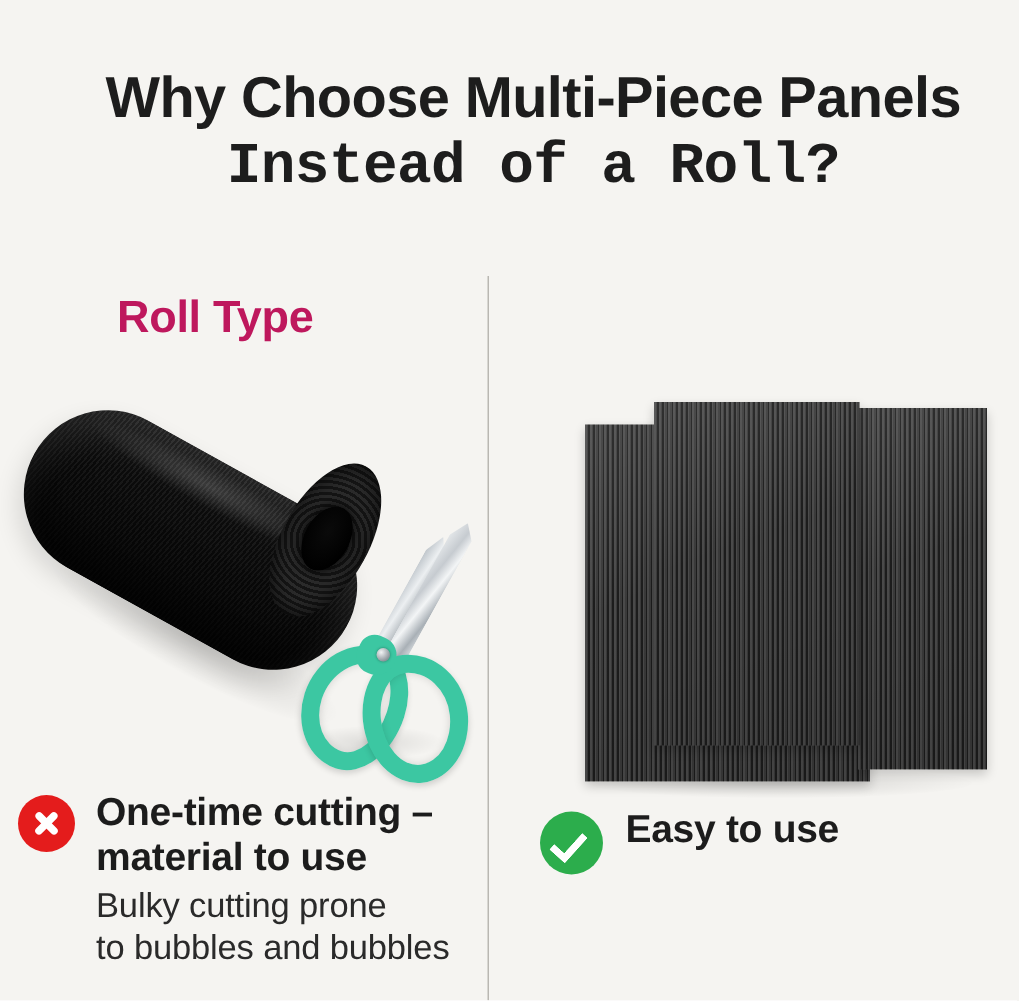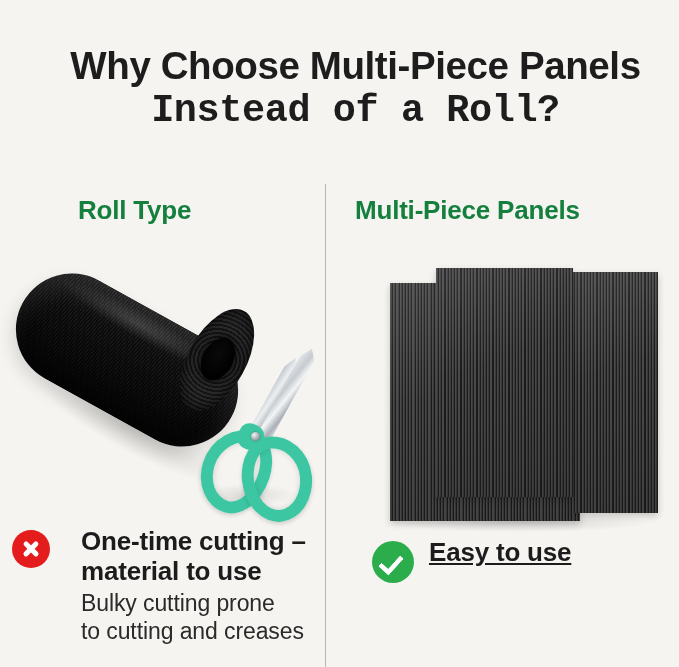--- a/index.html
+++ b/index.html
@@ -43,24 +43,24 @@
     left: 325px;
     top: 184px;
     width: 1px;
     height: 483px;
     background: #b9b7b2;
   }
 
   
   .col-head {
     position: absolute;
-    font-size: 26px;
+    font-size: 30px;
     font-weight: 700;
     letter-spacing: -0.2px;
-    color: #15803d;
+    color: #be185d;
     white-space: nowrap;
   }
   .col-head.left  { left: 78px;  top: 195px; }
   .col-head.right { left: 355px; top: 195px; }
 
   
   .stage { position: absolute; }
 
   
   #roll-photo {
@@ -246,21 +246,21 @@
     background: radial-gradient(ellipse at 50% 50%, rgba(0,0,0,0.12), rgba(0,0,0,0) 74%);
   }
 
   
   .feature {
     position: absolute;
     display: flex;
     align-items: flex-start;
   }
   .feature.left  { left: 12px;  top: 527px; width: 300px; }
-  .feature.right { left: 372px; top: 538px; width: 300px; text-decoration: underline; }
+  .feature.right { left: 360px; top: 538px; width: 300px; }
 
   .badge {
     flex: 0 0 auto;
     width: 38px; height: 38px;
     border-radius: 50%;
     position: relative;
     margin-top: 3px;
   }
   .badge.x  { background: #e41c1c; }
   .badge.ok { background: #2cad4c; width: 42px; height: 42px; }
@@ -280,21 +280,21 @@
     content: "";
     position: absolute;
     left: 12px; top: 9.5px;
     width: 9px; height: 18px;
     border: solid #ffffff;
     border-width: 0 5px 5px 0;
     transform: rotate(42deg);
     border-radius: 1px;
   }
 
-  .feature-text { margin-left: 31px; }
+  .feature-text { margin-left: 14px; }
   .feature.right .feature-text { margin-left: 15px; }
 
   .f-title {
     font-size: 26px;
     font-weight: 700;
     line-height: 1.14;
     color: #1c1c1c;
     margin: 0;
     letter-spacing: -0.2px;
   }
@@ -315,21 +315,20 @@
 <div id="infographic">
 
   <div class="title-block">
     <span class="title-line l1">Why Choose Multi-Piece Panels</span>
     <span class="title-line l2">Instead of a Roll?</span>
   </div>
 
   <div class="divider"></div>
 
   <div class="col-head left">Roll Type</div>
-  <div class="col-head right">Multi-Piece Panels</div>
 
   <div class="stage" id="roll-photo">
     <div class="roll-shadow"></div>
     <div class="roll-body"></div>
     <div class="roll-cap"></div>
     <div class="roll-hole"></div>
   </div>
 
   <div class="stage" id="scissors">
     <div class="sc-shadow"></div>
@@ -352,21 +351,21 @@
 
   <div class="feature left">
     <div class="badge x"></div>
     <div class="feature-text">
       <p class="f-title">
         <span class="ln">One-time cutting –</span>
         <span class="ln">material to use</span>
       </p>
       <p class="f-sub">
         <span class="ln">Bulky cutting prone</span>
-        <span class="ln">to cutting and creases</span>
+        <span class="ln">to bubbles and bubbles</span>
       </p>
     </div>
   </div>
 
   <div class="feature right">
     <div class="badge ok"></div>
     <div class="feature-text">
       <p class="f-title">
         <span class="ln">Easy to use</span>
       </p>

